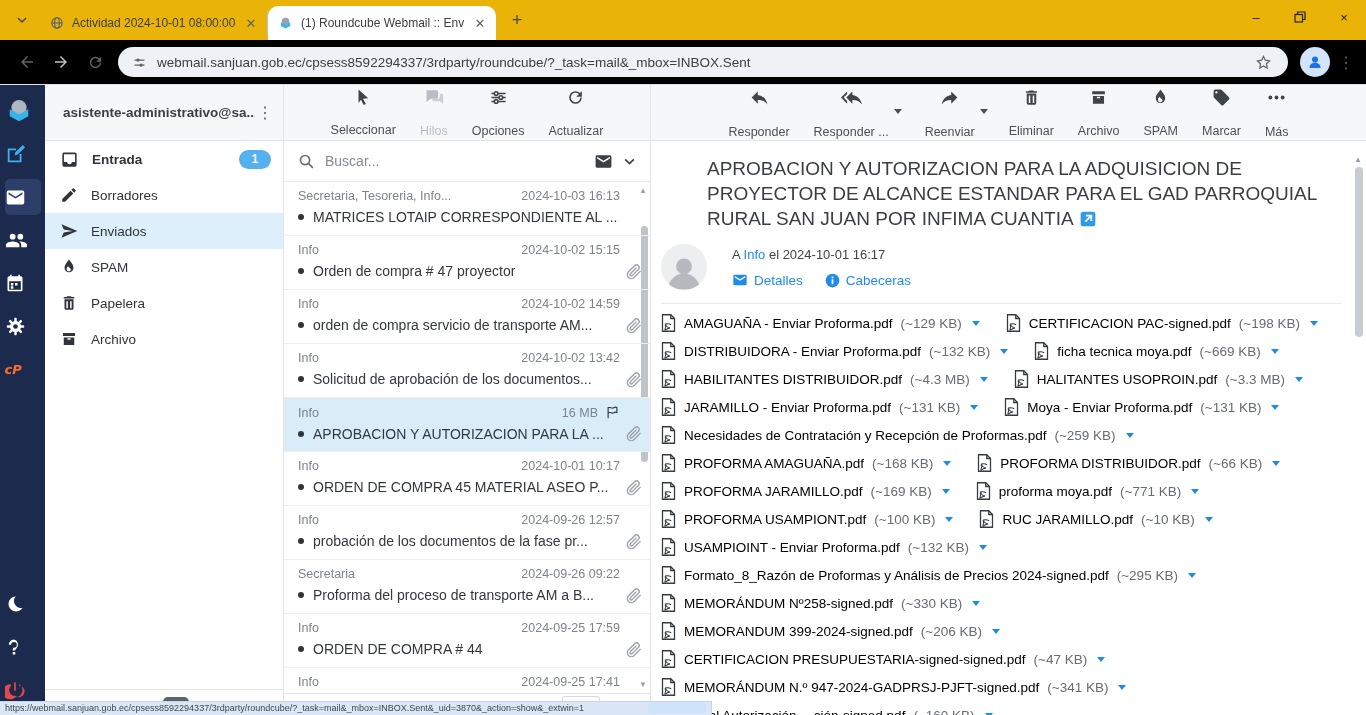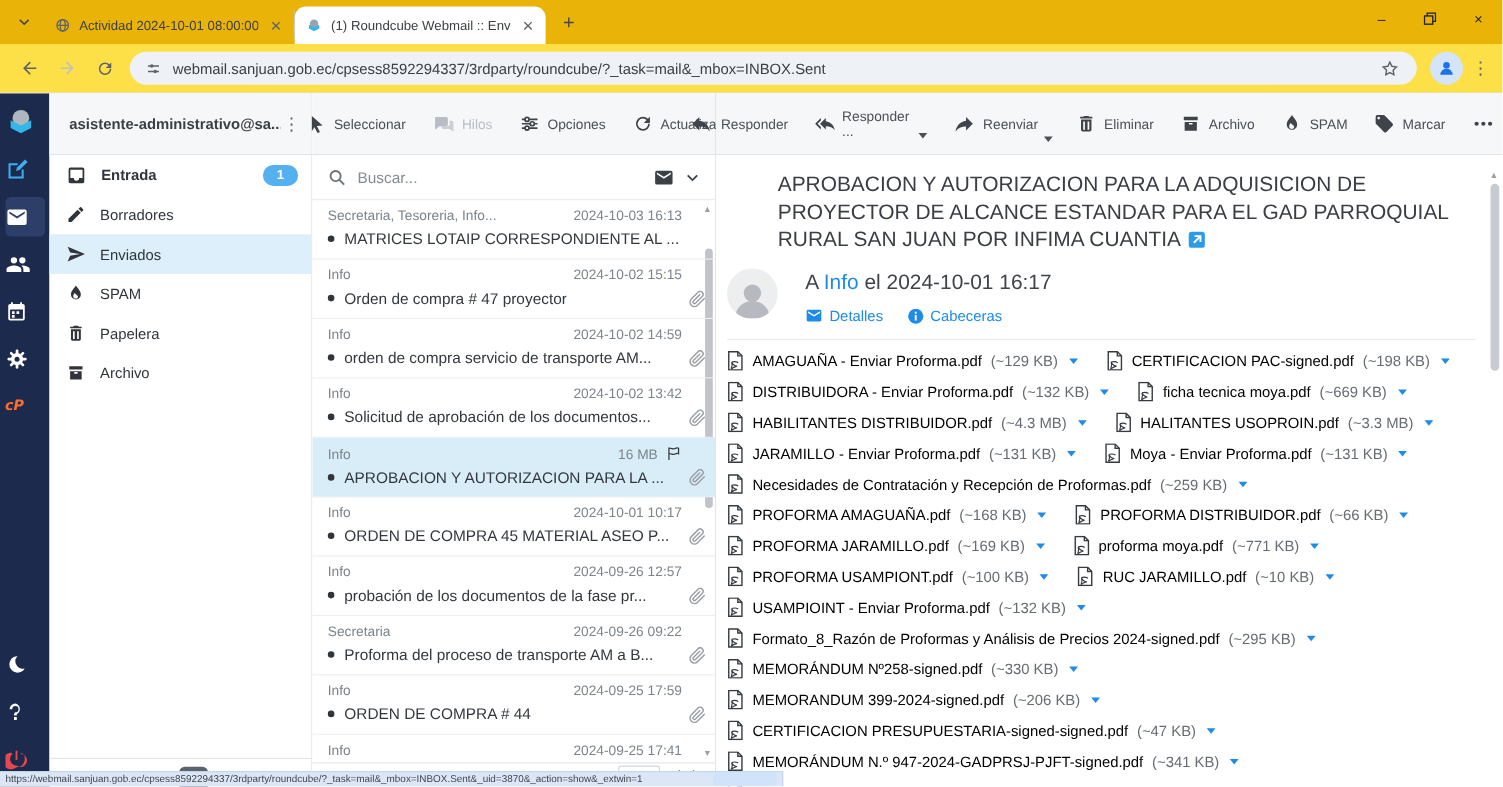--- a/index.html
+++ b/index.html
@@ -12,21 +12,21 @@
   .tab-search { width:28px; height:28px; border-radius:14px; display:flex; align-items:center; justify-content:center; margin:0 4px 6px 2px; color:#45484d; }
   .tab { width:228px; height:34px; display:flex; align-items:center; gap:8px; padding:0 8px 0 10px; font-size:12px; color:#3c4043; }
   .tab.inactive { border-right:1px solid #b8c0cf; margin-bottom:4px; height:26px; }
   .tab.active { background:#fff; border-radius:10px 10px 0 0; height:34px; }
   .tab-title { flex:1; white-space:nowrap; overflow:hidden; }
   .tab-close { width:16px; height:16px; display:flex; align-items:center; justify-content:center; color:#5f6368; font-size:13px; border-radius:8px; }
   .newtab-btn { width:26px; height:26px; margin:0 0 7px 8px; display:flex; align-items:center; justify-content:center; color:#45484d; font-size:18px; border-radius:13px; }
   .win-controls { position:absolute; right:0; top:0; height:34px; display:flex; }
   .win-btn { width:44px; height:34px; display:flex; align-items:center; justify-content:center; color:#202124; font-size:13px; }
 
-  .toolbar { height:45px; background:#fde047; display:flex; align-items:center; padding:0 10px; border-bottom:1px solid #dfe1e5; }
+  .toolbar { height:45px; background:#000000; display:flex; align-items:center; padding:0 10px; border-bottom:1px solid #dfe1e5; }
   .nav-btn { width:34px; height:34px; display:flex; align-items:center; justify-content:center; border-radius:17px; color:#5f6368; }
   .nav-btn.disabled { color:#bdc1c6; }
   .omnibox { flex:1; height:30px; margin:0 6px; background:#eef1f6; border-radius:15px; display:flex; align-items:center; padding:0 14px; gap:10px; min-width:0; }
   .omni-url { font-size:13.5px; color:#3c4043; white-space:nowrap; overflow:hidden; flex:1; }
   .star-btn { color:#5f6368; margin:0 2px 0 6px; }
   .profile-btn { width:30px; height:30px; border-radius:15px; background:#d4e4fb; display:flex; align-items:center; justify-content:center; margin:0 6px; }
   .kebab { color:#5f6368; font-size:16px; letter-spacing:0; width:20px; text-align:center; }
 
   
   .app { display:flex; height:630px; position:relative; }
@@ -47,21 +47,21 @@
   .folder.selected { background:#ddeffa; }
   .folder.inbox .f-label { font-weight:bold; }
   .badge { margin-left:auto; min-width:32px; height:19px; line-height:19px; background:#55b0f0; color:#fff; border-radius:10px; font-size:12px; font-weight:bold; text-align:center; padding:0 6px; }
   .folders-fill { flex:1; }
   .folders-bottom { border-top:1px solid #e2e4e8; height:26px; position:relative; }
   .folders-blob { position:absolute; left:118px; top:7px; width:26px; height:22px; background:#5c636b; border-radius:5px; }
 
   
   .list-col { width:367px; border-right:1px solid #e2e4e8; display:flex; flex-direction:column; flex-shrink:0; background:#fff; }
   .list-toolbar { height:56px; background:#f6f7f9; border-bottom:1px solid #e2e4e8; display:flex; align-items:center; justify-content:center; gap:24px; }
-  .tb-btn { display:flex; flex-direction:row; align-items:center; gap:7px; color:#4b5056; font-size:12.5px;justify-content:center; }
+  .tb-btn { display:flex; flex-direction:column; align-items:center; gap:17px; color:#4b5056; font-size:12.5px;justify-content:center; }
   .tb-btn .tb-ic { color:#3f444a; }
   .tb-btn.disabled, .tb-btn.disabled .tb-ic { color:#b9bec6; }
   .search-bar { height:41px; border-bottom:1px solid #e9ebee; display:flex; align-items:center; padding:0 14px; gap:10px; }
   .search-input { border:none; outline:none; flex:1; font-size:14px; color:#701a75; font-family:inherit; background:transparent; min-width:0; }
   .search-input::placeholder { color:#858b92; }
   .search-ic { color:#6c7278; }
   .msgs { flex:1; overflow:hidden; position:relative; }
   .msg-row { height:54px; border-bottom:1px solid #eceef0; padding:7px 30px 0 14px; position:relative; }
   .msg-row.selected { background:#d9edf9; }
   .msg-l1 { display:flex; justify-content:space-between; align-items:center; font-size:12.5px; color:#7d848c; }
@@ -82,21 +82,21 @@
   
   .view-col { flex:1; display:flex; flex-direction:column; min-width:0; position:relative; background:#fff; }
   .view-toolbar { height:56px; background:#f6f7f9; border-bottom:1px solid #e2e4e8; display:flex; align-items:center; justify-content:center; gap:24px; }
   .vb { position:relative; }
   .caret { width:0; height:0; border-left:4.5px solid transparent; border-right:4.5px solid transparent; border-top:5px solid #4b5056; position:absolute; right:-13px; top:22px; }
   .view-body { flex:1; padding:15px 20px 0 10px; overflow:hidden; position:relative; }
   .subject { font-size:19px; font-weight:normal; color:#3a3e44; line-height:25px; max-width:662px;margin-left:46px; }
   .ext-ic { display:inline-block; vertical-align:-2px; margin-left:6px; }
   .sender-row { margin-top:13px; display:flex; gap:25px; }
   .avatar { width:46px; height:46px; border-radius:23px; background:#edeef0; display:flex; align-items:flex-end; justify-content:center; overflow:hidden; flex-shrink:0; }
-  .hdr-line1 { font-size:19px; color:#3f444a; margin-top:3px; }
+  .hdr-line1 { font-size:13px; color:#3f444a; margin-top:3px; }
   .hdr-line1 .lnk { color:#1e8be8; }
   .hdr-line2 { margin-top:10px; display:flex; gap:22px; }
   .hdr-link { display:flex; align-items:center; gap:6px; color:#1e8be8; font-size:13.5px; }
   .body-divider { border-top:1px solid #e9ebee; margin:13px 4px 0 0; }
   .attachments { margin-top:5px; }
   .att-row { height:28px; display:flex; align-items:center; gap:26px; }
   .att-item { display:flex; align-items:center; gap:8px; min-width:0; }
   .att-name { font-size:13.5px; color:#000000; white-space:nowrap; }
   .att-size { font-size:13.5px; color:#666c73; white-space:nowrap; }
   .att-caret { width:0; height:0; border-left:4.5px solid transparent; border-right:4.5px solid transparent; border-top:5.5px solid #1e8be8; margin-left:2px; }

